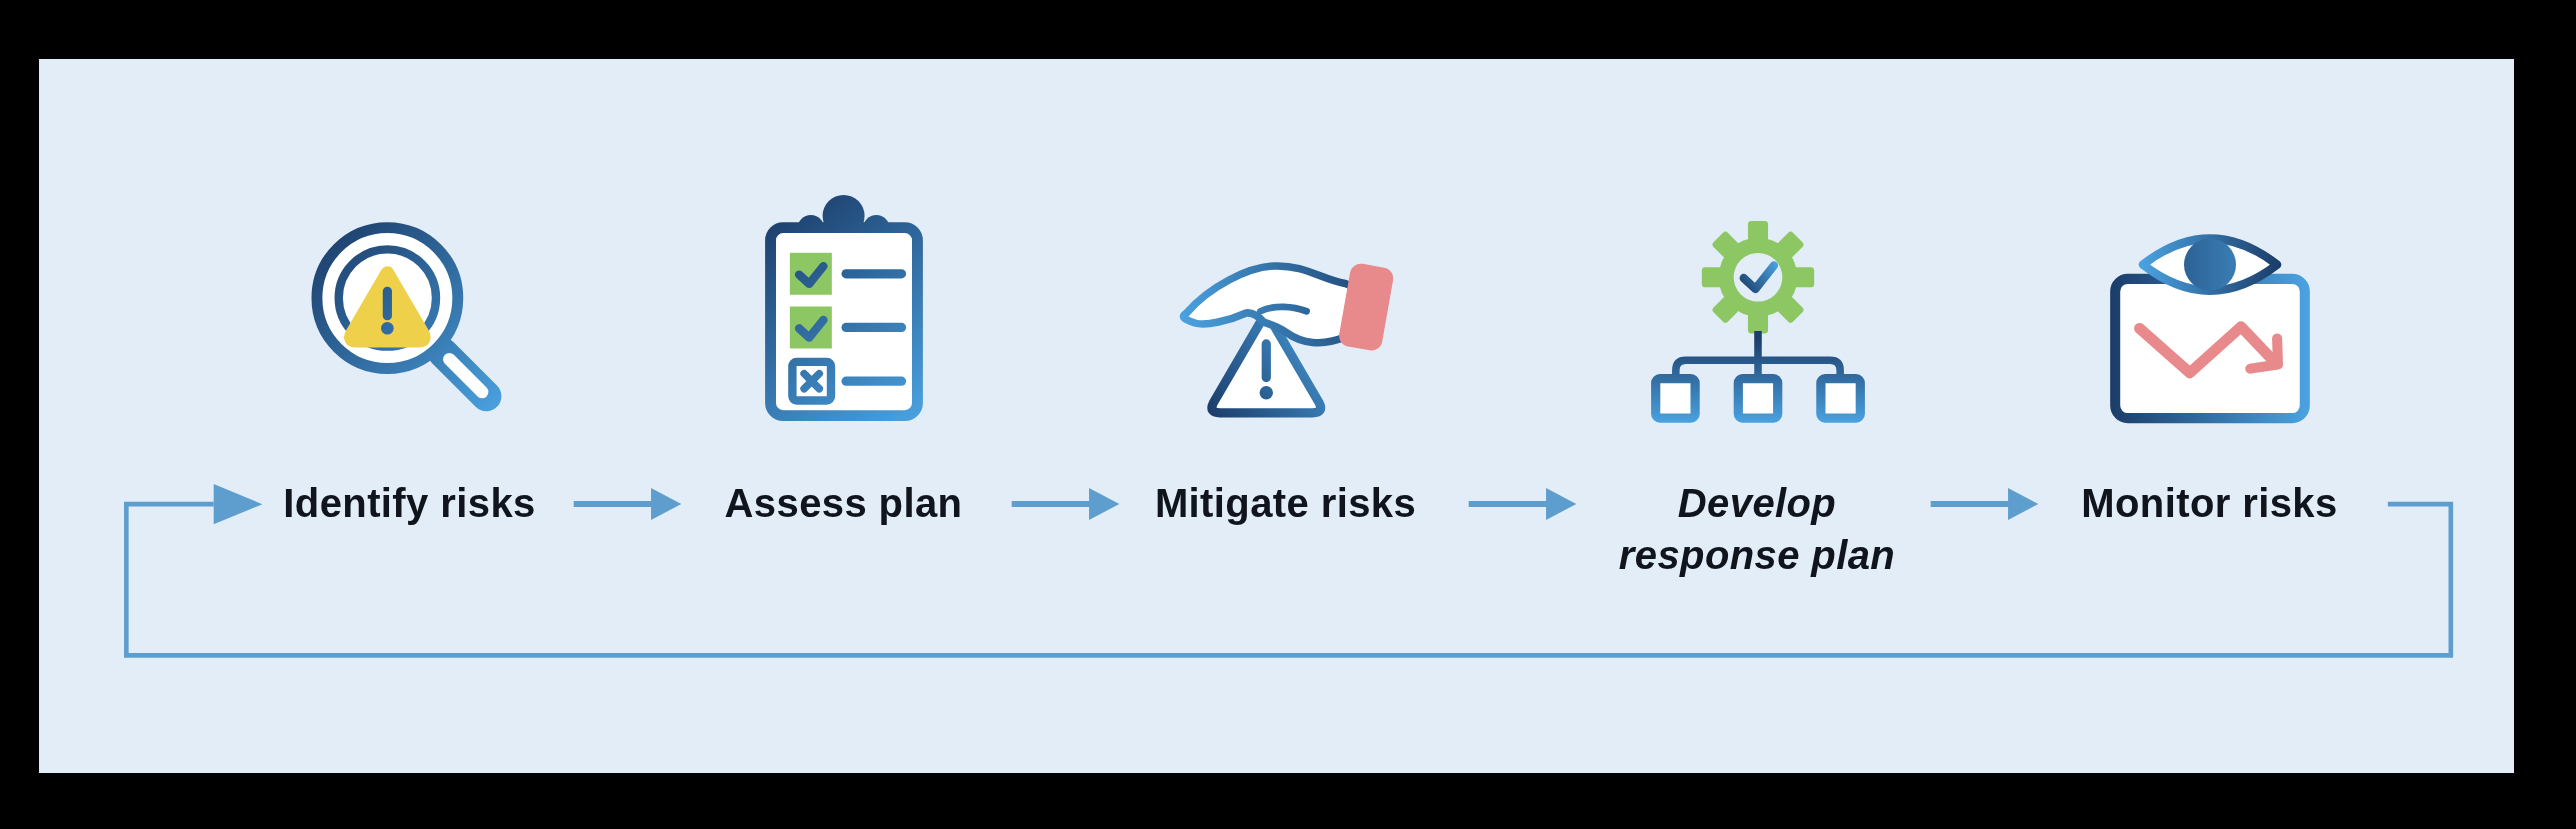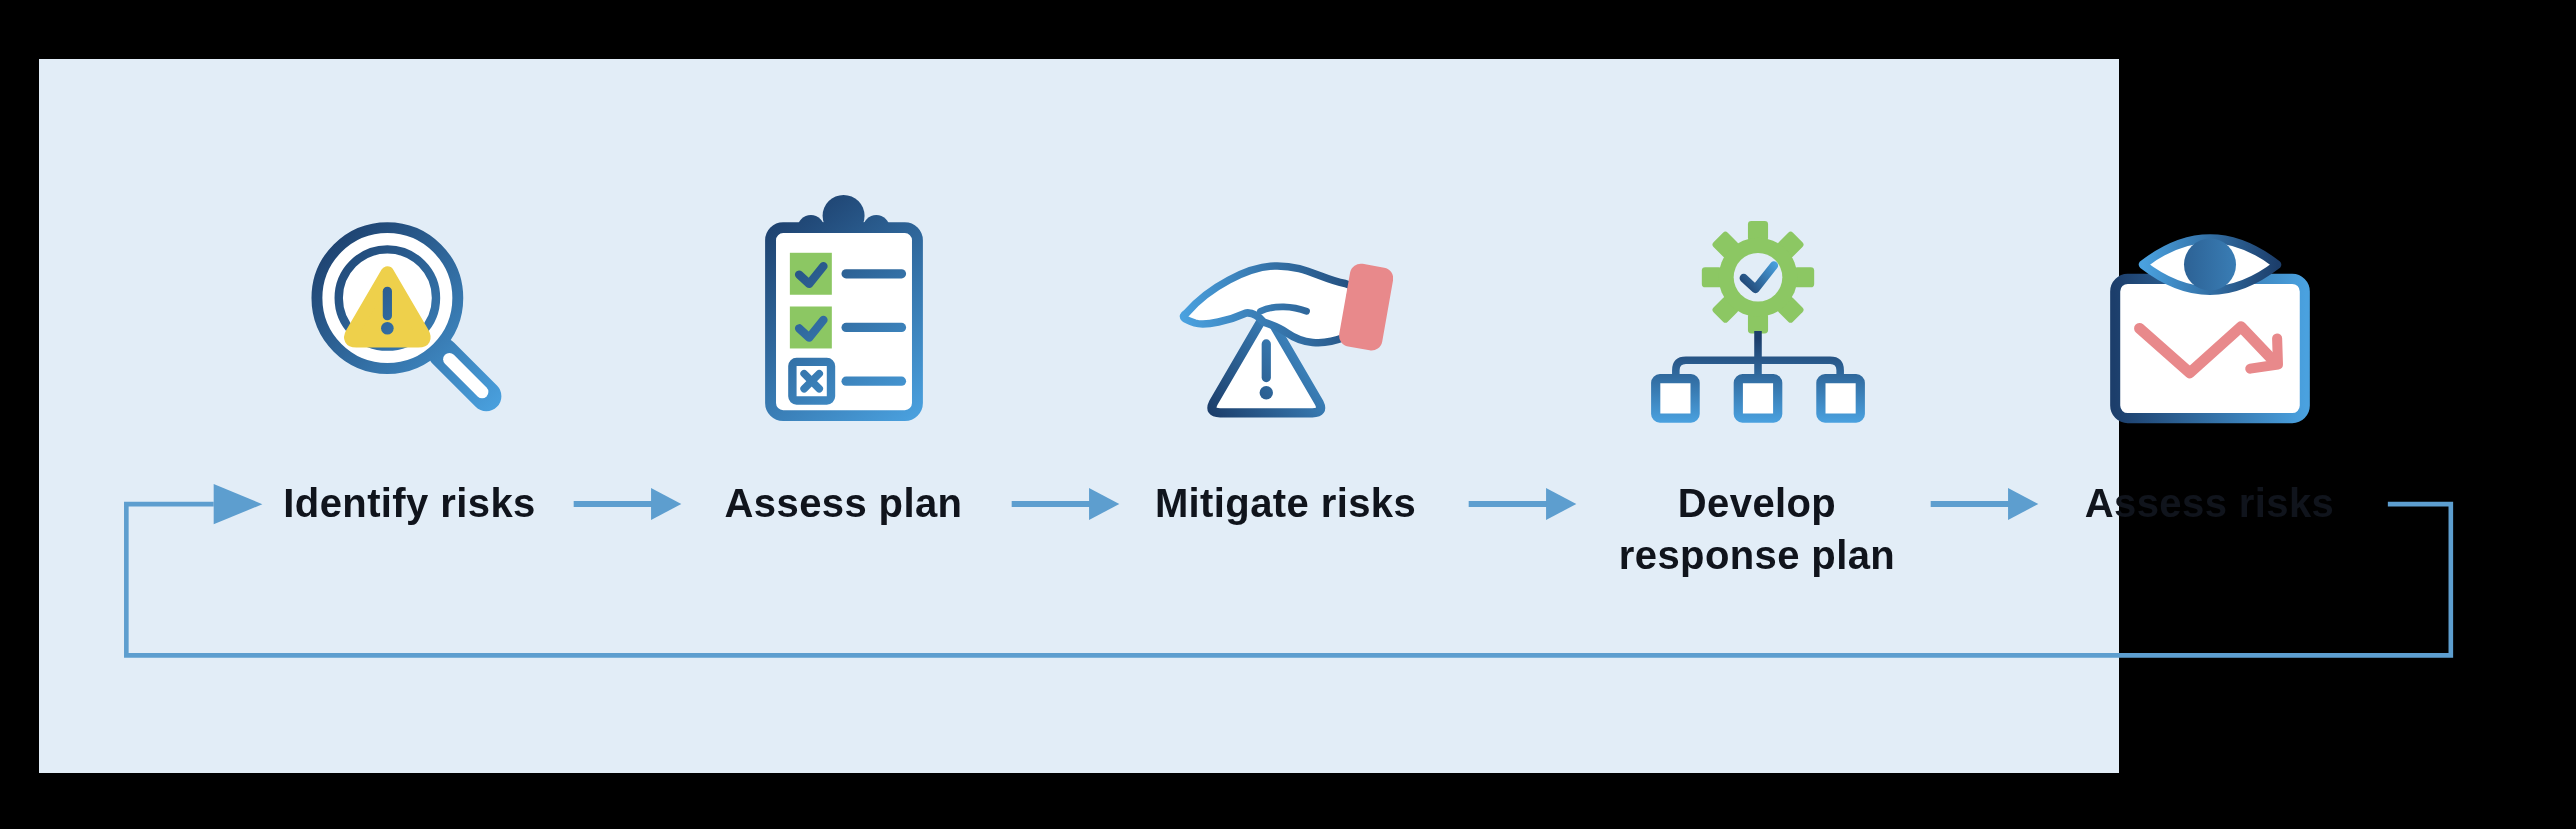--- a/index.html
+++ b/index.html
@@ -8,21 +8,21 @@
     width: 2576px;
     height: 830px;
     background: var(--frame, #000);
     overflow: hidden;
     font-family: "Liberation Sans", sans-serif;
   }
   .panel {
     position: absolute;
     left: 39px;
     top: 59px;
-    width: 2080px;
+    width: 2475px;
     height: 714px;
     background: var(--panel-bg, #e2edf7);
   }
   .loop-svg {
     position: absolute;
     left: 0; top: 0;
     width: 2500px;
     height: 714px;
   }
   .step {
@@ -51,21 +51,21 @@
     top: 418px;
     left: 0;
     width: 100%;
     text-align: center;
     font-weight: 700;
     font-size: 40px;
     line-height: 52px;
     letter-spacing: 0.4px;
     color: var(--label-text, #10141c);
   }
-  .step--develop .label { padding: 0 35px; width: 282px; }
+  .step--develop .label { padding: 0 35px; width: 282px; font-style: italic; }
   .flow-arrow {
     position: absolute;
     top: 418px;
     width: 111px;
     height: 54px;
   }
   .flow-arrow--1 { left: 533px; }
   .flow-arrow--2 { left: 971px; }
   .flow-arrow--3 { left: 1428px; }
   .flow-arrow--4 { left: 1890px; }
@@ -239,17 +239,17 @@
               <stop offset="1" class="s-light"></stop>
           </linearGradient>
         </defs>
         <rect x="7" y="63" width="226" height="166" rx="15" fill="#fff" stroke="url(#ig5)" stroke-width="12"></rect>
         <path d="M40 46 Q120 -16 200 46 Q120 108 40 46 Z" fill="#fff" stroke="url(#ig5b)" stroke-width="10" stroke-linejoin="round"></path>
         <circle cx="120" cy="46" r="31" fill="url(#ig5)"></circle>
         <polyline points="36,122 96,175 157,120 197,162" class="stroke-pink" stroke-width="13" fill="none" stroke-linecap="round" stroke-linejoin="round"></polyline>
         <polyline points="200,134 201,165 168,170" class="stroke-pink" stroke-width="12" fill="none" stroke-linecap="round" stroke-linejoin="round"></polyline>
       </svg>
     </div>
-    <div class="label">Assess risks</div>
+    <div class="label">Monitor risks</div>
   </div>
 
 </div>
 
 
 </body></html>

